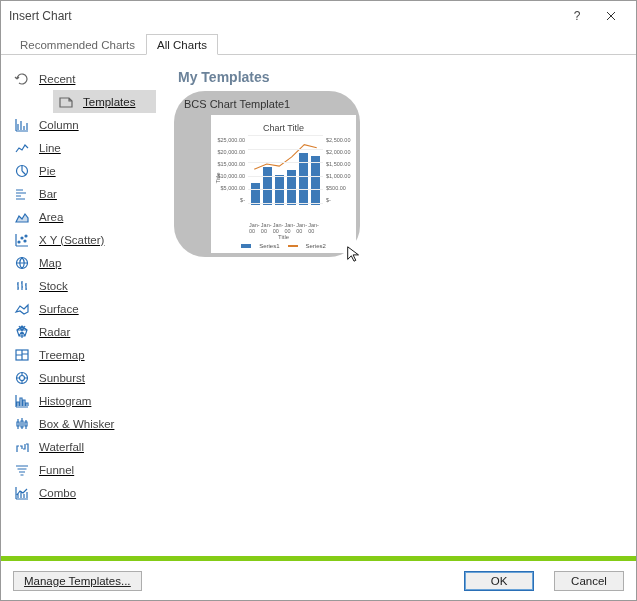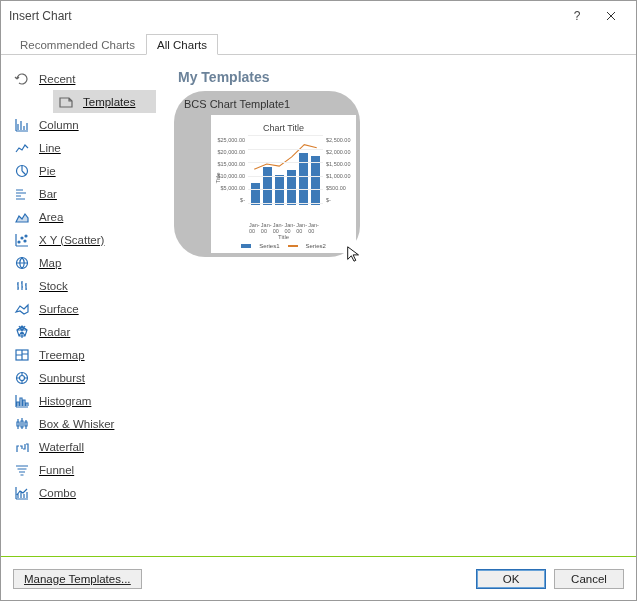--- a/index.html
+++ b/index.html
@@ -47,21 +47,21 @@
   .xlabel { text-align: center; font-size: 6px; color: #666; }
   .legend { display: flex; justify-content: center; gap: 8px; font-size: 6px; color: #555; margin-top: 3px; align-items: center; }
   .legend .sw { width: 10px; height: 4px; display: inline-block; }
   .legend .sw.s1 { background: #3d7ab8; }
   .legend .sw.s2 { background: #d97f2e; height: 1.5px; }
 
   .cursor { position: absolute; left: 344px; top: 244px; pointer-events: none; }
   .cursor svg { width: 18px; height: 18px; }
 
   
-  .footer { position: absolute; bottom: 0; left: 0; right: 0; height: 44px; border-top: 1px solid #84cc16; display: flex; align-items: center; padding: 0 12px; }
+  .footer { position: absolute; bottom: 0; left: 0; right: 0; height: 44px; border-top: 5px solid #84cc16; display: flex; align-items: center; padding: 0 12px; gap: 12px; }
   .footer .spacer { flex: 1; }
   .btn { font-size: 11.5px; padding: 3px 16px; background: #efefef; border: 1px solid #adadad; color: #222; min-width: 70px; text-align: center; }
   .btn.default { border: 1px solid #2a6fb6; box-shadow: inset 0 0 0 1px #69a3d8; }
   .btn + .btn { margin-left: 8px; }
   .manage { font-size: 11.5px; padding: 3px 10px; background: #efefef; border: 1px solid #adadad; color: #222; text-decoration: underline; }
 </style>
 </head>
 <body>
 
 <div class="titlebar">

